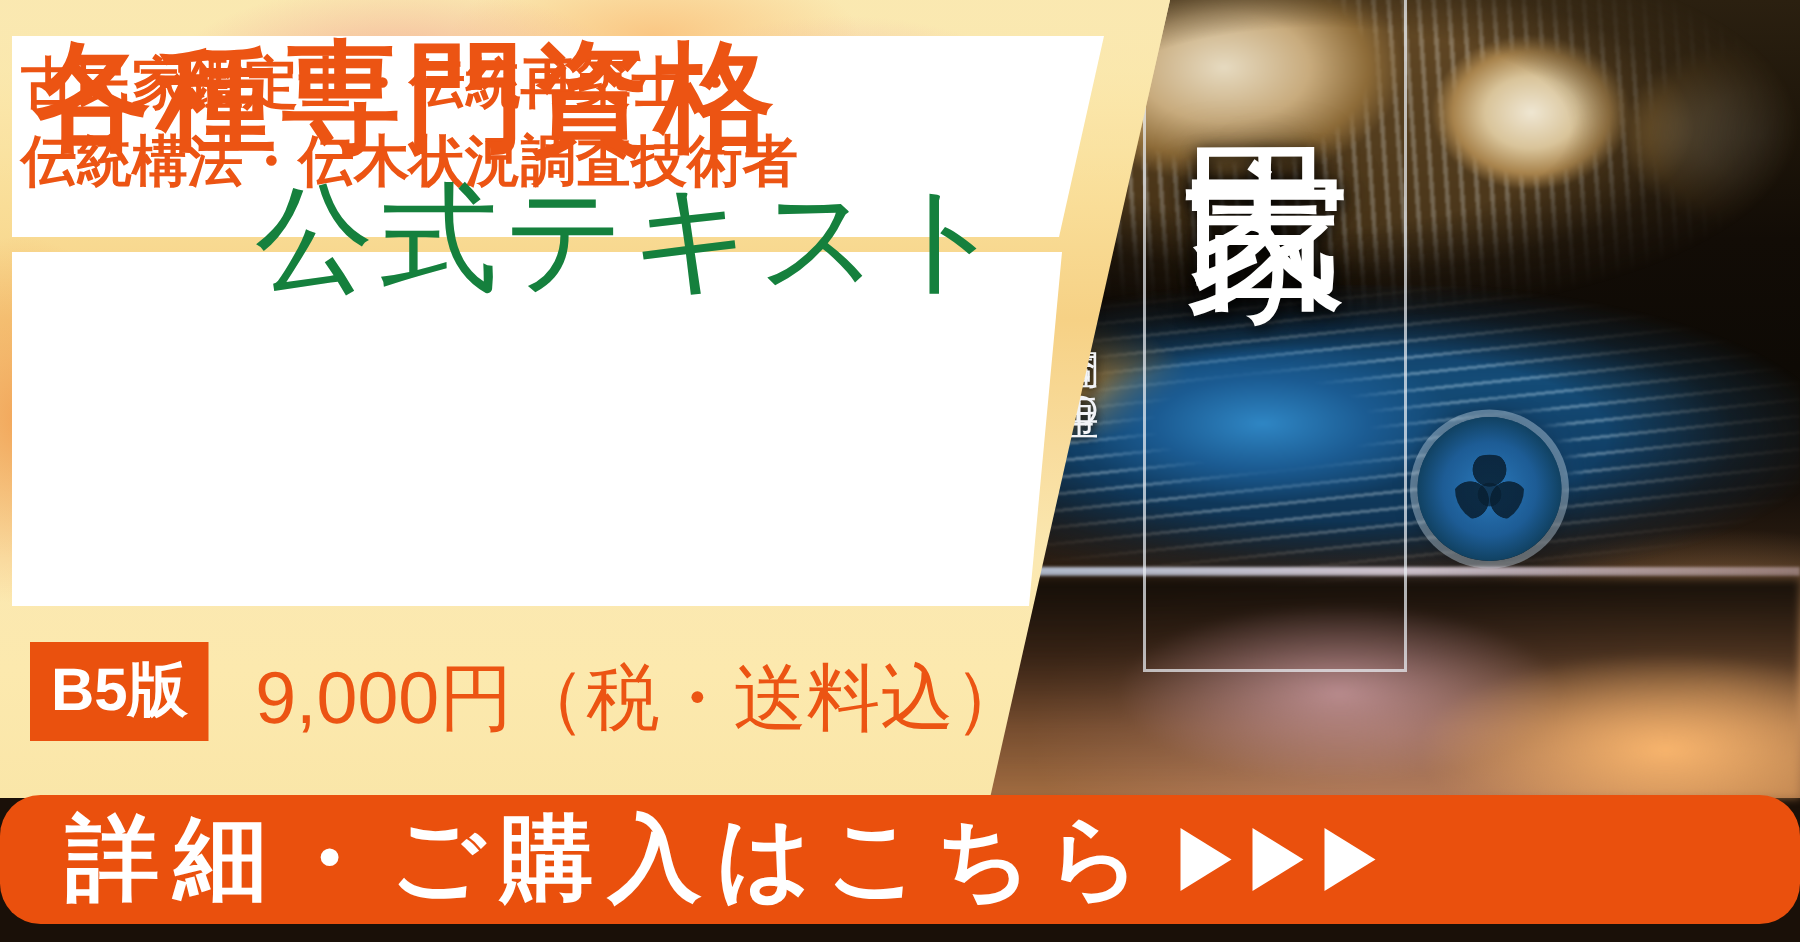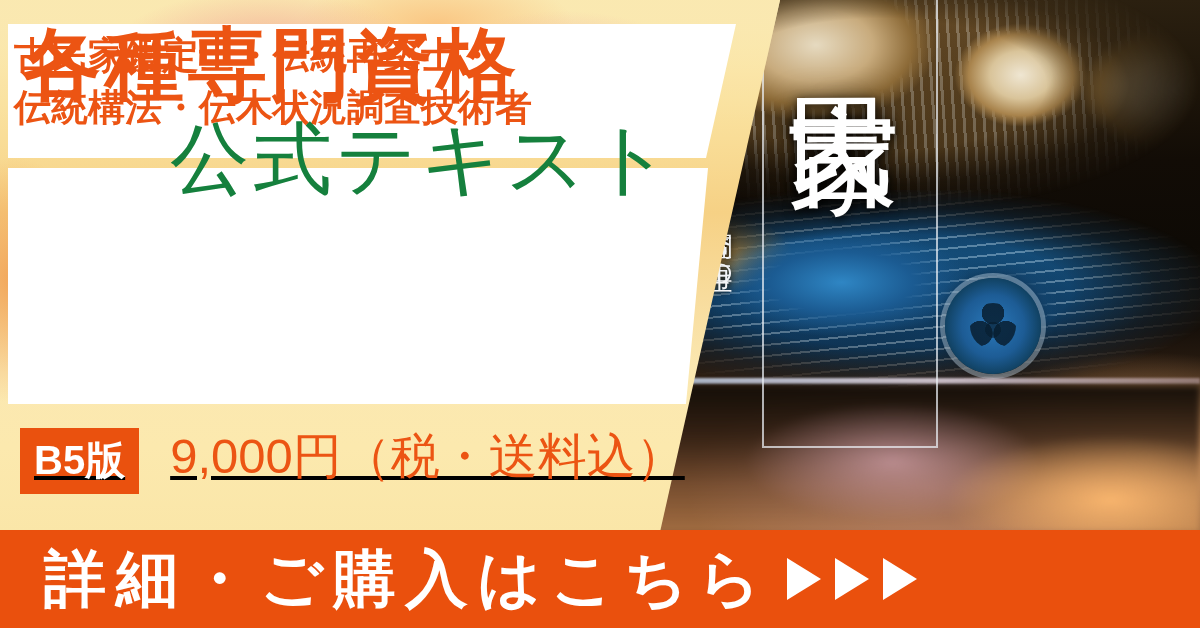--- a/index.html
+++ b/index.html
@@ -186,21 +186,21 @@
     color:#15803d;
     font-size:79px;line-height:86px;
     font-weight:400;
     letter-spacing:4px;
     white-space:nowrap;
   }
 
   
   .price-row{
     position:absolute;left:20px;top:428px;
-    display:flex;align-items:flex-start;text-decoration:underline;
+    display:flex;align-items:flex-end;
   }
   .badge{
     background:#ea510e;
     color:#ffffff;
     font-size:40px;line-height:40px;
     font-weight:700;
     padding:12px 14px 14px 14px;
     letter-spacing:0px;
     white-space:nowrap;
   }
@@ -208,24 +208,25 @@
     margin-left:31px;
     color:#ec5413;
     font-size:49px;line-height:56px;
     font-weight:400;
     white-space:nowrap;
     letter-spacing:0px;
   }
 
   
   .cta{
-    position:absolute;left:0;top:530px;width:1200px;height:98px;
+    position:absolute;left:0;top:530px;width:1200px;height:86px;
     background:#ea500d;
     display:flex;align-items:center;
     overflow:hidden;
+    border-radius:27px;
   }
   .cta-text{
     margin-left:44px;
     color:#ffffff;
     font-size:62px;line-height:70px;
     font-weight:700;
     letter-spacing:10px;
     white-space:nowrap;
   }
   .cta-arrows{

